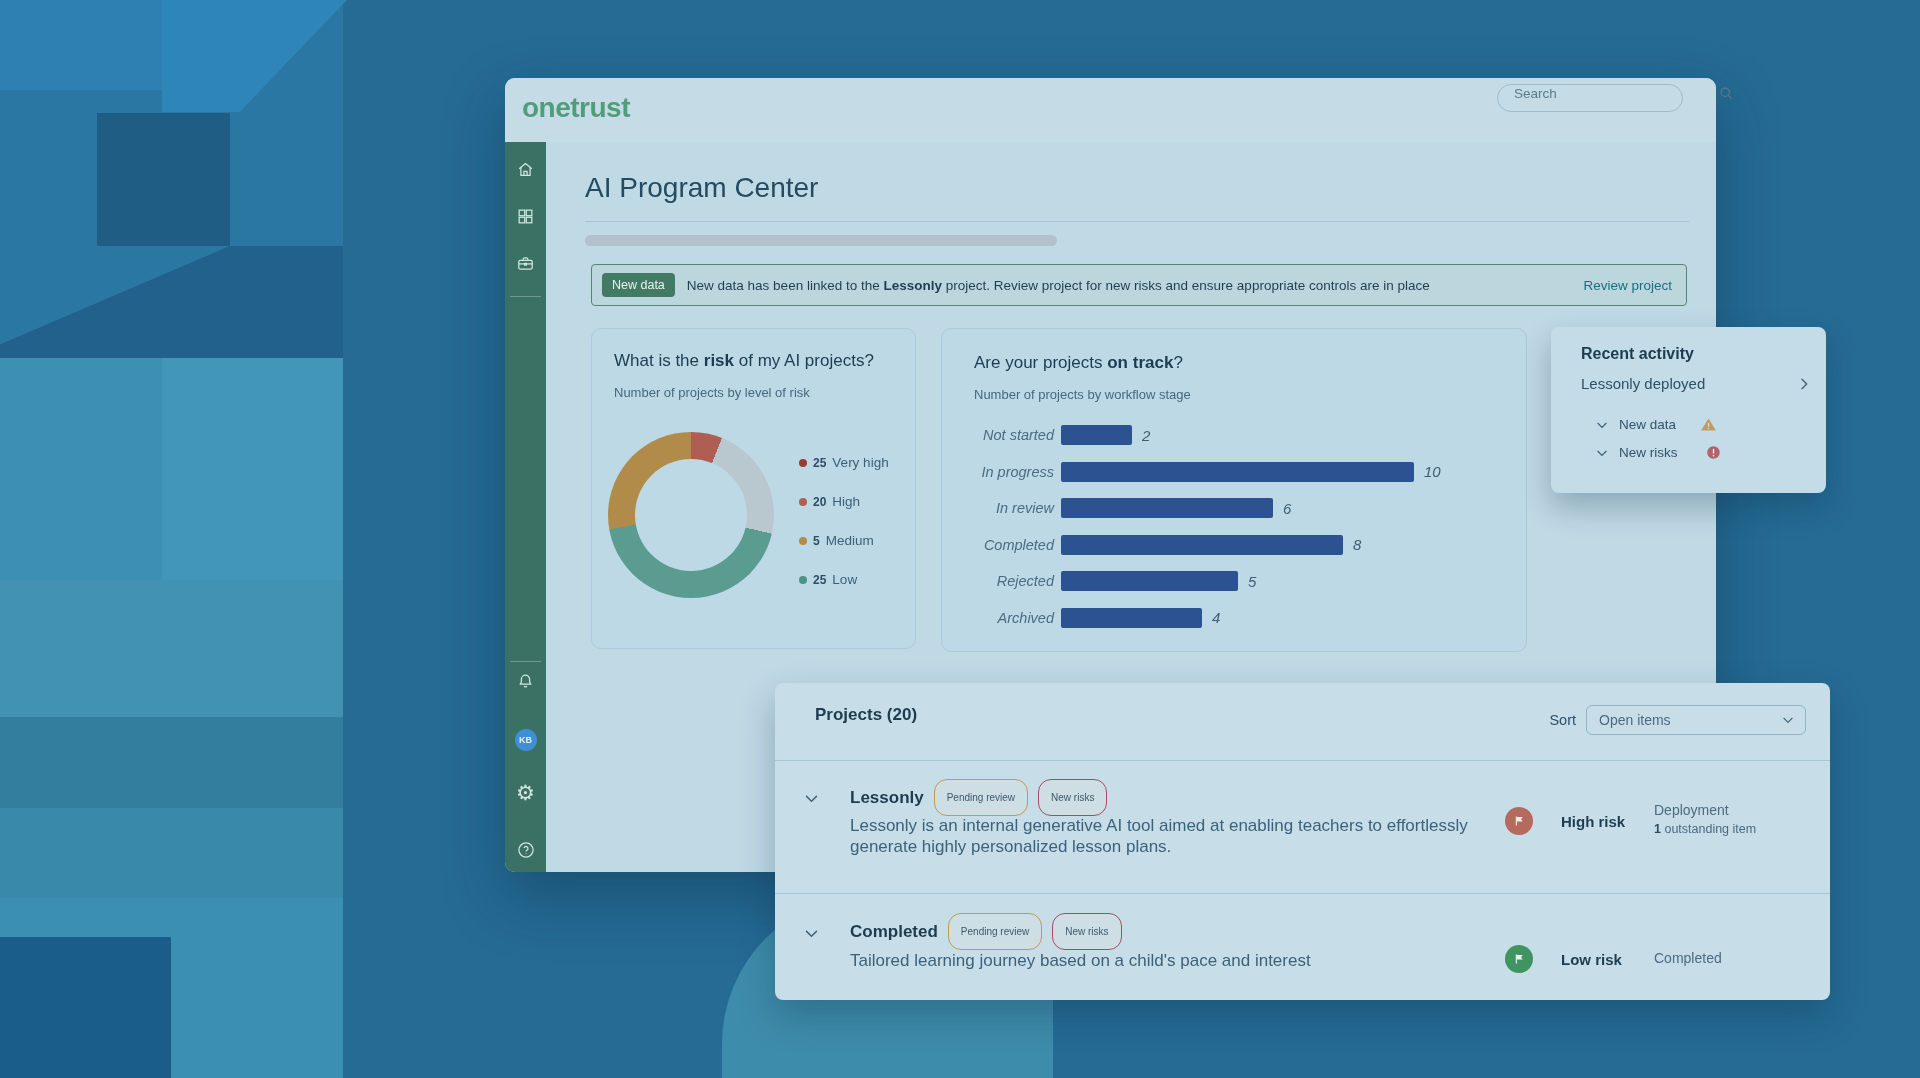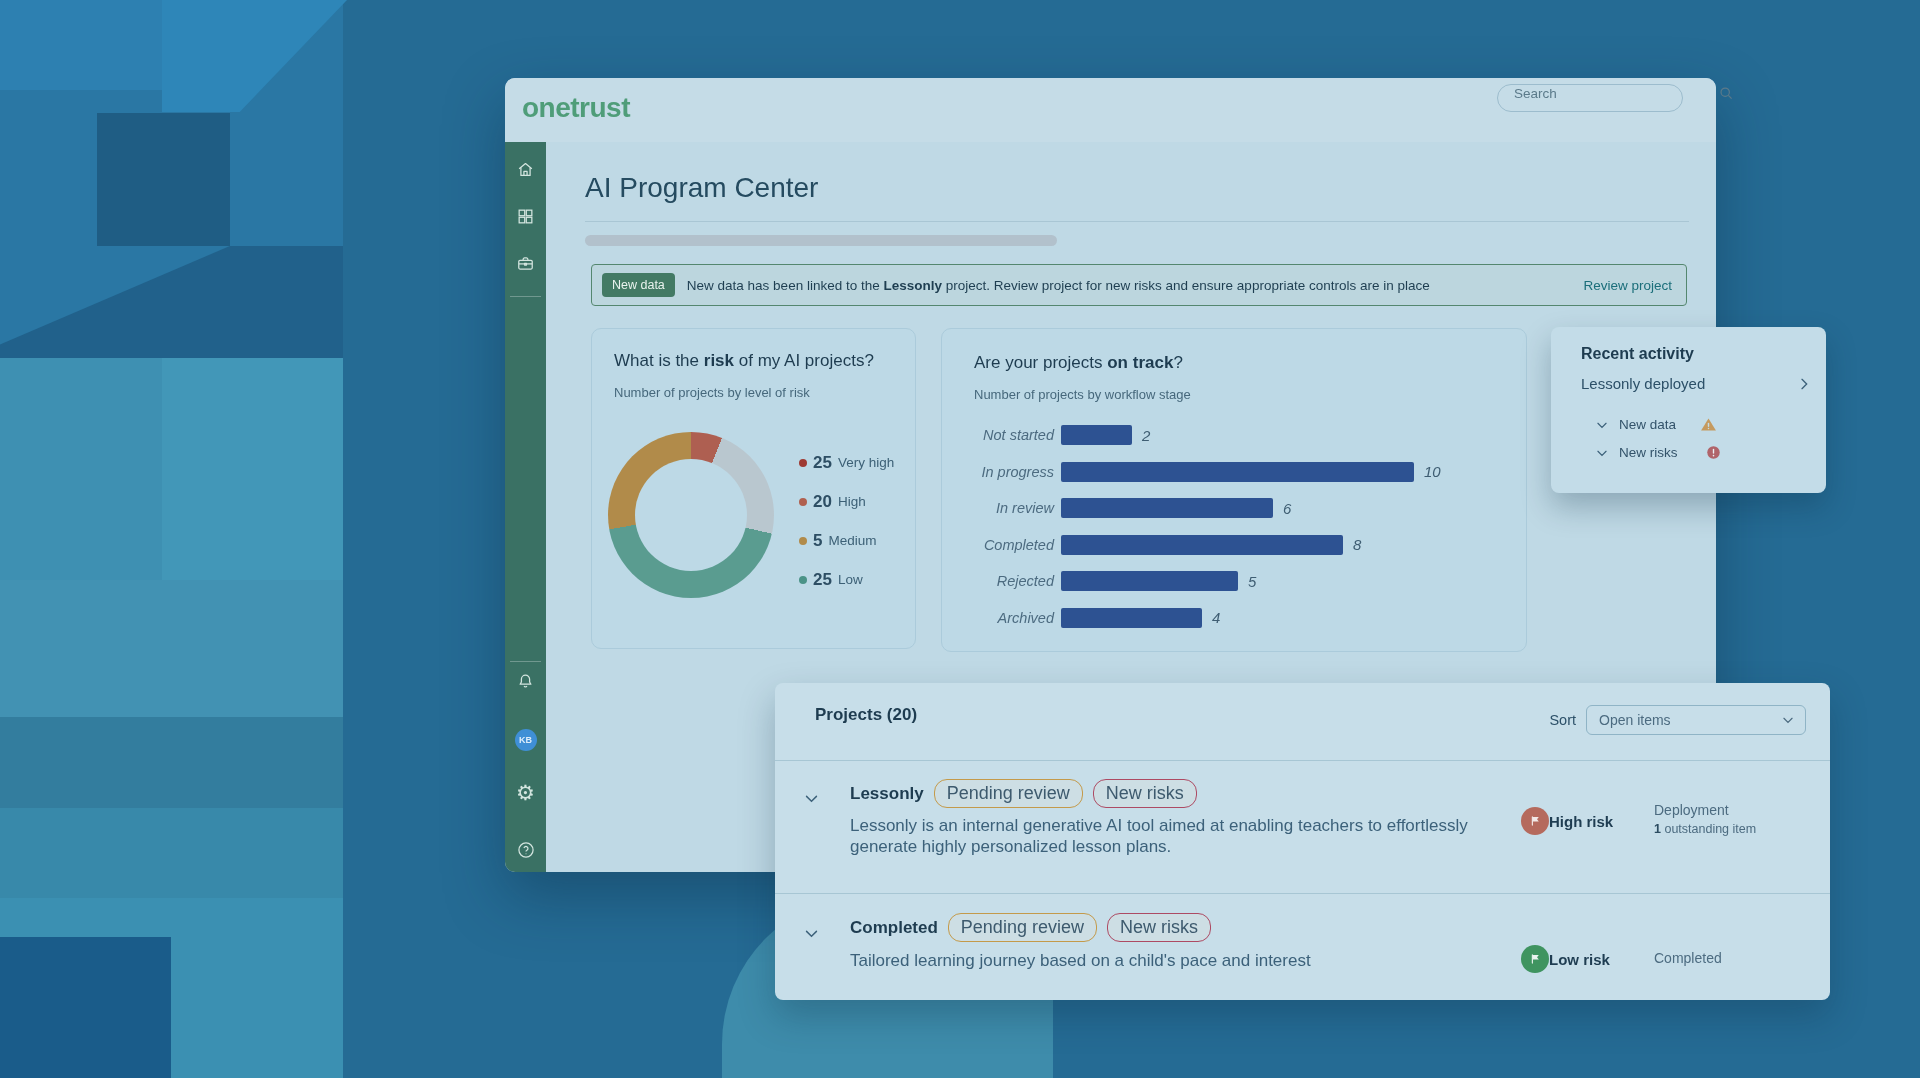--- a/index.html
+++ b/index.html
@@ -76,21 +76,21 @@
   .card-title{font-size:17px;color:#1e3c50;}
   .card-sub{font-size:13px;color:#46687c;margin-top:14px;}
   .donut-card{left:86px;top:250px;width:325px;height:321px;padding:22px;}
   .donut{
     position:absolute;left:16px;top:103px;width:166px;height:166px;border-radius:50%;
   }
   .donut-hole{position:absolute;inset:27px;border-radius:50%;background:#bdd9e6;}
   .legend{position:absolute;left:207px;top:114px;}
   .legend-item{display:flex;align-items:center;height:39px;gap:6px;}
   .legend-dot{width:8px;height:8px;border-radius:50%;flex:0 0 auto;}
-  .legend-val{font-size:17px;font-weight:700;color:#2d4e64;}
+  .legend-val{font-size:12px;font-weight:700;color:#2d4e64;}
   .legend-lab{font-size:13.5px;color:#3c6076;}
 
   .bar-card{left:436px;top:250px;width:586px;height:324px;padding:24px 24px 24px 32px;}
   .bar-rows{position:absolute;left:0;top:96px;right:24px;}
   .bar-row{display:flex;align-items:center;height:20px;margin-bottom:16.5px;font-style:italic;}
   .bar-label{width:112px;text-align:right;font-size:14.5px;color:#4c6b80;margin-right:7px;flex:0 0 auto;}
   .hbar{height:20px;border-radius:2px;flex:0 0 auto;}
   .bar-val{font-size:15px;color:#3f5e73;margin-left:10px;}
 
   
@@ -118,27 +118,27 @@
     width:220px;height:30px;border:1px solid #8fb4c6;border-radius:6px;
     display:flex;align-items:center;padding:0 10px 0 12px;box-sizing:border-box;cursor:pointer;
   }
   .sort-value{flex:1;font-size:14px;color:#4c6b80;}
   .panel-divider{position:absolute;left:0;right:0;height:1px;background:#a7c6d4;}
   .proj-row{position:absolute;left:0;right:0;}
   .row-chevron{position:absolute;left:28px;color:#3c617a;cursor:pointer;}
   .proj-name-row{position:absolute;left:75px;display:flex;align-items:center;gap:10px;}
   .proj-name{font-size:17px;font-weight:700;color:#1e3c50;}
   .pill{
-    font-size:18px;color:#3d5a6e;padding:3px 12px;border-radius:13px;background:rgba(210,222,224,.55);
+    font-size:10px;color:#3d5a6e;padding:12px 12px;border-radius:13px;background:rgba(210,222,224,.55);
     border:1.5px solid transparent;white-space:nowrap;
   }
   .pill-gold{border-color:var(--pill-gold,#c49a4a);}
   .pill-crimson{border-color:var(--pill-crimson,#ad4a63);}
   .proj-desc{position:absolute;left:75px;width:630px;font-size:17px;line-height:21px;color:#3c617a;}
-  .risk-group{position:absolute;left:746px;display:flex;align-items:center;gap:0;}
+  .risk-group{position:absolute;left:730px;display:flex;align-items:center;gap:28px;}
   .flag-circle{width:28px;height:28px;border-radius:50%;display:flex;align-items:center;justify-content:center;}
   .risk-label{font-size:15px;font-weight:700;color:#1f3d52;}
   .stage-group{position:absolute;left:879px;}
   .stage-name{font-size:14px;color:#4c6b80;}
   .stage-extra{font-size:12.5px;color:#4c6b80;margin-top:4px;}
   .stage-extra b{color:#2c4c61;}
 </style>
 </head>
 <body>
 

